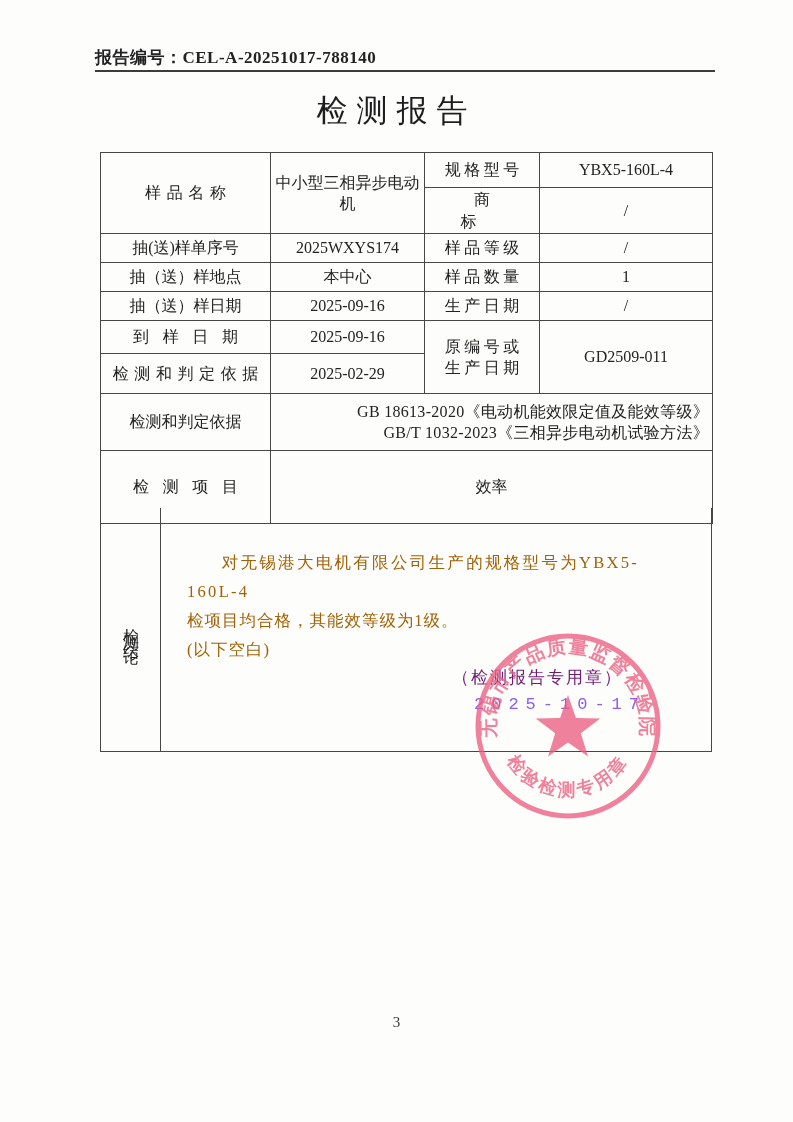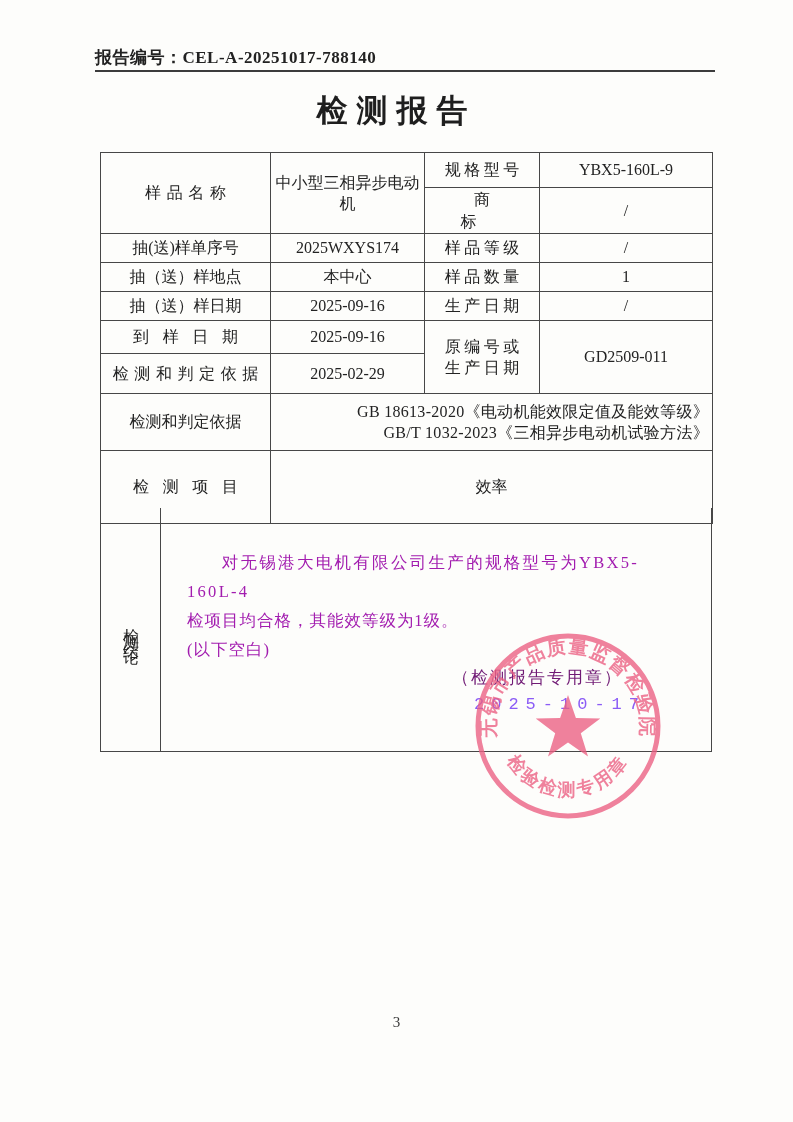--- a/index.html
+++ b/index.html
@@ -29,21 +29,21 @@
     left: 95px; top: 70px;
     width: 620px; height: 0;
     border-top: 2px solid #3c3c3c;
   }
   .doc-title {
     position: absolute;
     left: 0; top: 90px;
     width: 100%;
     text-align: center;
     font-size: 31px;
-    font-weight: 700;
+    font-weight: 400;
     letter-spacing: 9px;
     color: #1e1e1e;
   }
   
   .info-table {
     position: absolute;
     left: 100px; top: 152px;
     width: 612px;
     border-collapse: collapse;
     table-layout: fixed;
@@ -83,21 +83,21 @@
     text-orientation: upright;
     font-size: 16px;
     letter-spacing: 0.45em;
     color: #232323;
   }
   .conclusion-body {
     flex: 1;
     padding: 40px 28px 0 26px;
     font-size: 16.5px;
     line-height: 29px;
-    color: #a21caf;
+    color: #a16207;
   }
   .c-line1 { text-indent: 2.1em; letter-spacing: 0.14em; }
   .c-line  { letter-spacing: 0.06em; }
   
   .stamp-overlay-1 {
     position: absolute;
     left: 452px; top: 666px;
     font-size: 17px;
     letter-spacing: 2px;
     color: #701a75;
@@ -146,21 +146,21 @@
         <col style="width:170px">
         <col style="width:154px">
         <col style="width:115px">
         <col style="width:173px">
       </colgroup>
     <tbody>
         <tr style="height:35px">
       <td rowspan="2" class="sp-med">样品名称</td>
       <td rowspan="2">中小型三相异步电动机</td>
       <td class="sp-sm">规格型号</td>
-      <td>YBX5-160L-9</td>
+      <td>YBX5-160L-4</td>
     </tr>
     <tr style="height:31px">
       <td class="sp-xwide">商标</td>
       <td>/</td>
     </tr>
     <tr style="height:29px">
       <td>抽(送)样单序号</td>
       <td>2025WXYS174</td>
       <td class="sp-sm">样品等级</td>
       <td>/</td>

